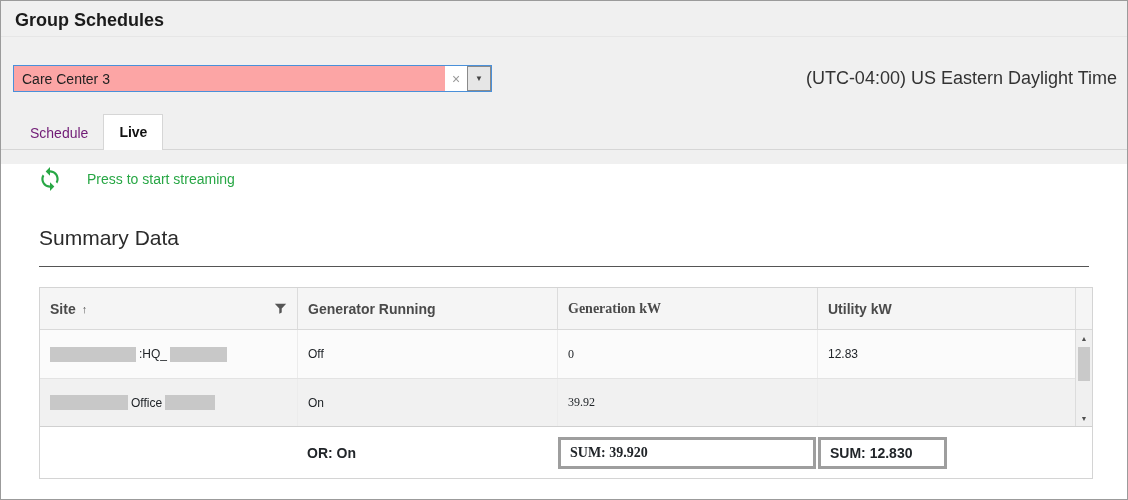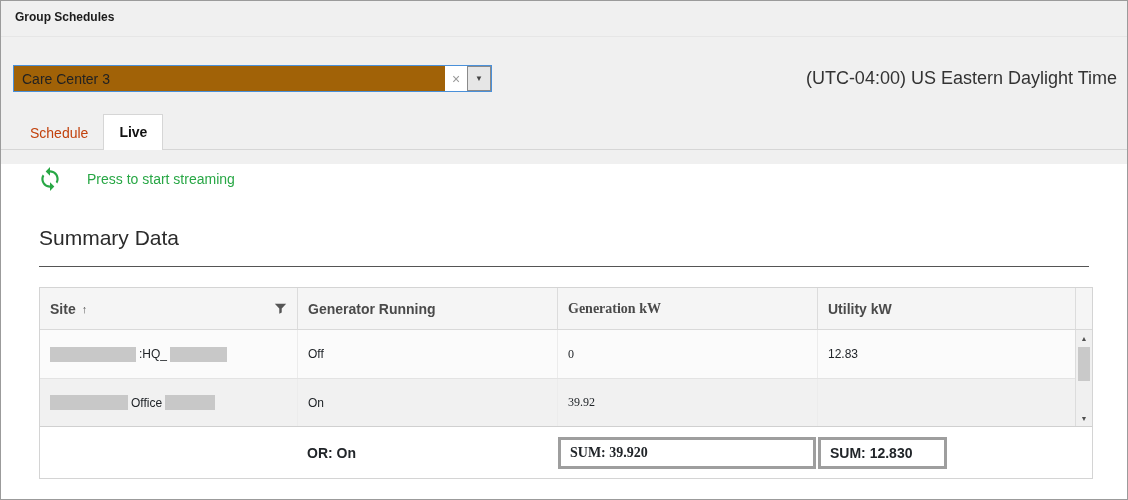--- a/index.html
+++ b/index.html
@@ -1,34 +1,34 @@
 <!DOCTYPE html>
 <html><head>
 <meta charset="utf-8">
 <style>
   * { margin:0; padding:0; box-sizing:border-box; }
   html,body { width:1128px; height:500px; background:#fff; font-family:"Liberation Sans",sans-serif; font-size:14px; color:#212529; }
   .app { width:1128px; height:500px; border:1px solid #9b9b9b; background:#f0f0f0; overflow:hidden; }
 
   
-  .titlebar { height:36px; padding:9px 0 0 14px; font-size:12px; font-weight:700; color:#1b1b1b; border-bottom:1px solid #e6e6e6; }
+  .titlebar { height:36px; padding:9px 0 0 14px; font-size:18px; font-weight:700; color:#1b1b1b; border-bottom:1px solid #e6e6e6; }
 
   
   .toolbar { position:relative; height:76px; }
   .combobox { position:absolute; left:12px; top:28px; width:479px; height:27px; display:flex; border:1px solid #4a90d9; background:#fff; }
-  .combobox-input { flex:1; border:none; outline:none; padding:0 8px; font-family:inherit; font-size:14px; color:#222; background:#a16207; }
+  .combobox-input { flex:1; border:none; outline:none; padding:0 8px; font-family:inherit; font-size:14px; color:#222; background:#fca5a5; }
   .combobox-clear { width:22px; display:flex; align-items:center; justify-content:center; color:#999; font-size:14px; cursor:default; }
   .combobox-button { width:24px; background:#e6e6e6; border:1px solid #8a8a8a; display:flex; align-items:center; justify-content:center; }
   .caret { font-size:8px; color:#444; line-height:1; }
   .timezone { position:absolute; right:10px; top:31px; font-size:18px; color:#333; }
 
   
   .tabstrip { display:flex; align-items:flex-end; height:37px; padding-left:14px; position:relative; }
   .tabstrip::after { content:""; position:absolute; left:0; right:0; bottom:0; height:1px; background:#d6d6d6; }
-  .tab { padding:9px 15px; font-size:14px; color:#c2410c; cursor:default; }
+  .tab { padding:9px 15px; font-size:14px; color:#701a75; cursor:default; }
   .tab.active { position:relative; z-index:2; background:#fff; border:1px solid #d6d6d6; border-bottom:none; font-weight:700; color:#111; padding:9px 15px 10px; }
 
   
   .content { background:#fff; height:349px; }
   .stream-row { display:flex; align-items:center; gap:24px; margin:14px 0 0 36px; height:30px; }
   .refresh-btn { display:flex; align-items:center; }
   .stream-label { color:#28a745; font-size:14px; }
   .summary-title { margin:32px 0 0 38px; font-size:21px; font-weight:400; color:#2b2b2b; }
   .rule { margin:16px 38px 0 38px; border-top:1px solid #555; }
 

